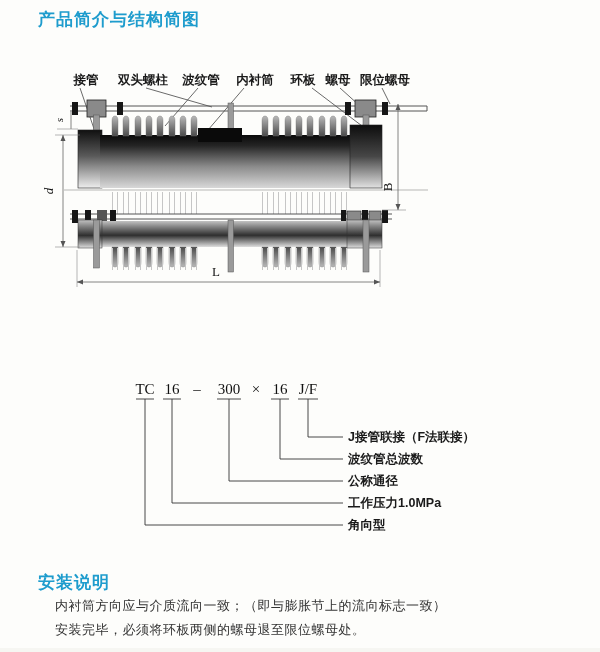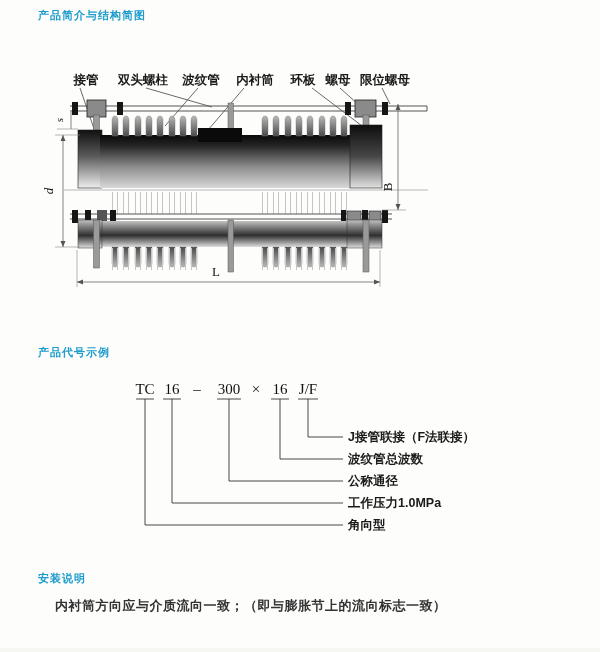--- a/index.html
+++ b/index.html
@@ -1,20 +1,20 @@
 <!DOCTYPE html>
 <html><head>
 <meta charset="utf-8">
 <style>
   html,body{margin:0;padding:0;background:#ffffff;}
   .page{position:relative;width:600px;height:652px;background:#fdfdfb;overflow:hidden;
         font-family:"Liberation Sans",sans-serif;}
-  .heading{position:absolute;left:38px;color:#1e9ccd;font-size:11px;font-weight:bold;
+  .heading{position:absolute;left:38px;color:#1e9ccd;font-size:17px;font-weight:bold;
            letter-spacing:1px;margin:0;}
-  .install-text{position:absolute;left:55px;top:594px;font-size:13px;font-weight:700;
+  .install-text{position:absolute;left:55px;top:594px;font-size:13px;font-weight:400;
                 color:#333;line-height:24px;letter-spacing:0.5px;}
   .bottom-strip{position:absolute;left:0;bottom:0;width:600px;height:4px;background:#f6f6f2;}
   svg text{user-select:none;}
   .part-label{font-size:12.5px;font-weight:600;fill:#1a1a1a;font-family:"Liberation Sans",sans-serif;}
   .dim-label{font-family:"Liberation Serif",serif;fill:#111;}
   .code-part{font-family:"Liberation Serif",serif;font-size:15px;fill:#111;}
   .callout-label{font-size:12.5px;font-weight:600;fill:#1a1a1a;font-family:"Liberation Sans",sans-serif;}
   .thin{stroke:#555;stroke-width:1;fill:none;}
   .leader{stroke:#444;stroke-width:0.8;fill:none;}
   .dimline{stroke:#666;stroke-width:0.8;fill:none;}
@@ -239,21 +239,20 @@
     <g>
       <line class="extline" x1="37" y1="180" x2="37" y2="217"></line>
       <line class="extline" x1="340" y1="180" x2="340" y2="217"></line>
       <line class="dimline" x1="37" y1="212" x2="340" y2="212"></line>
       <polygon points="37,212 43,209.5 43,214.5" fill="#555"></polygon>
       <polygon points="340,212 334,209.5 334,214.5" fill="#555"></polygon>
       <text class="dim-label" x="176" y="206" font-size="13" text-anchor="middle">L</text>
     </g>
   </svg>
 
-  <h1 class="heading" style="top:345px;">产品代号示例</h1>
 
   <svg style="position:absolute;left:100px;top:375px;" width="440" height="170" viewBox="0 0 440 170">
     <g text-anchor="middle">
       <text class="code-part" x="45" y="19">TC</text>
       <text class="code-part" x="72" y="19">16</text>
       <text class="code-part" x="97" y="19">–</text>
       <text class="code-part" x="129" y="19">300</text>
       <text class="code-part" x="156" y="19">×</text>
       <text class="code-part" x="180" y="19">16</text>
       <text class="code-part" x="208" y="19">J/F</text>
@@ -278,16 +277,17 @@
       <text class="callout-label" x="248" y="110">公称通径</text>
       <text class="callout-label" x="248" y="132">工作压力1.0MPa</text>
       <text class="callout-label" x="248" y="154">角向型</text>
     </g>
   </svg>
 
   <h1 class="heading" style="top:563px;margin-top:8px;">安装说明</h1>
 
   <div class="install-text">
     <div>内衬筒方向应与介质流向一致；（即与膨胀节上的流向标志一致）</div>
+    <div>安装完毕，必须将环板两侧的螺母退至限位螺母处。</div>
   </div>
 
   <div class="bottom-strip"></div>
 </div>
 
 </body></html>

